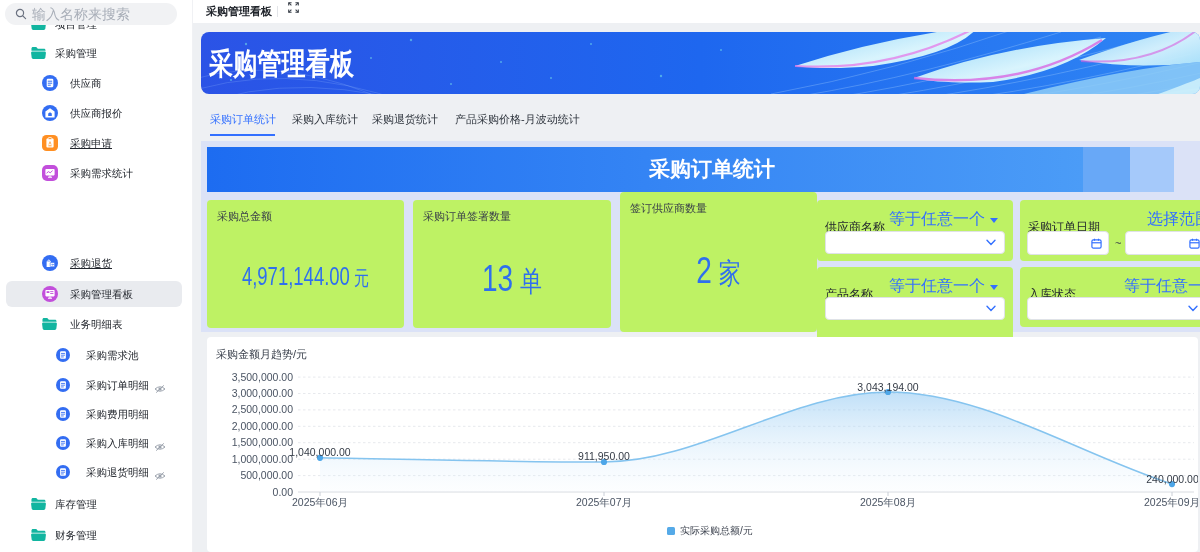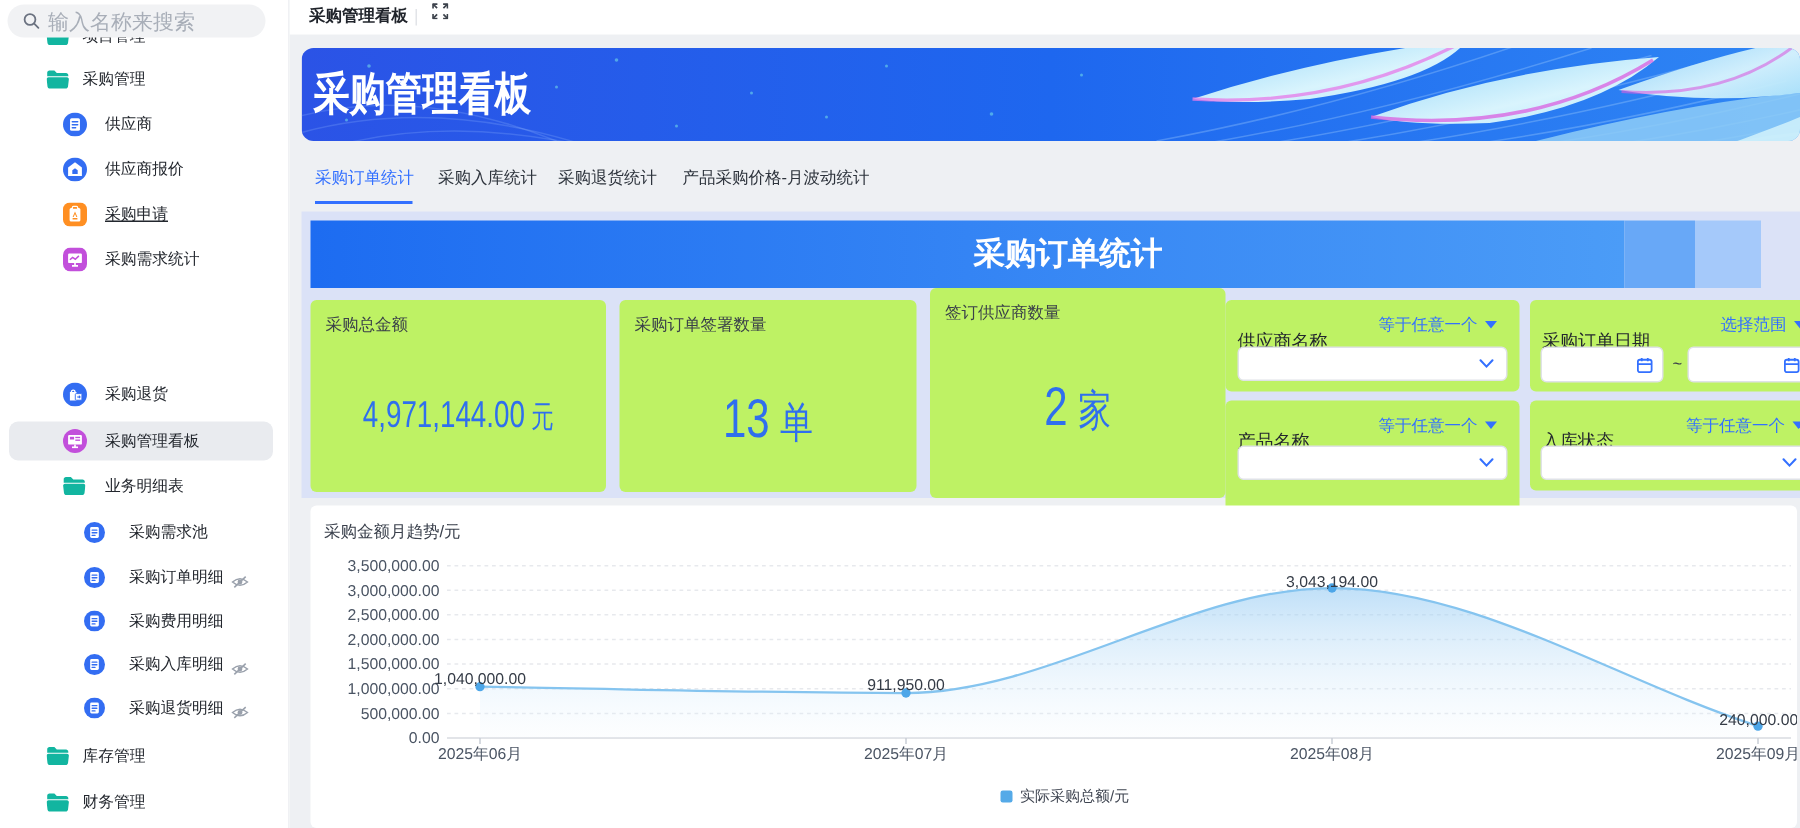--- a/index.html
+++ b/index.html
@@ -38,21 +38,21 @@
 #secbanner { position:absolute; left:207px; top:147px; width:876px; height:45px; background:linear-gradient(90deg,#1d6cf1,#4b9cf7); }
 #secb2 { position:absolute; left:1083px; top:147px; width:47px; height:45px; background:#68a8f7; }
 #secb3 { position:absolute; left:1130px; top:147px; width:44px; height:45px; background:#a5c9fa; }
 #sectitle { position:absolute; left:712px; top:155px; transform:translateX(-50%); font-size:21px; font-weight:bold; color:#fff; white-space:nowrap; }
 
 .card { position:absolute; background:#bef264; border-radius:4px; }
 .clabel { position:absolute; left:10px; top:9px; font-size:11px; color:#3a4049; }
 .bignum { position:absolute; width:100%; text-align:center; color:#2f6fee; white-space:nowrap; }
 
 .flabel { position:absolute; left:8px; top:19px; font-size:12px; color:#23272e; }
-.fop { position:absolute; top:9px; font-size:11px; color:#3370ff; white-space:nowrap; }
+.fop { position:absolute; top:9px; font-size:16px; color:#3370ff; white-space:nowrap; }
 .tri { display:inline-block; width:0; height:0; border-left:4.5px solid transparent; border-right:4.5px solid transparent; border-top:5.5px solid #3370ff; margin-left:5px; vertical-align:1px; }
 .sbox { position:absolute; background:#fff; border:1px solid #dfe2e7; border-radius:4px; }
 
 
 #chart { position:absolute; left:207px; top:337px; width:991px; height:215px; background:#fff; border-radius:4px; }
 </style>
 </head>
 <body>
 
 <div id="sidebar">
@@ -119,21 +119,21 @@
         <span class="tx" style="left:42px;">采购需求统计</span>
       </div>
       <div class="mi" style="top:223px;">
         <span class="ic" style="left:14px; top:7px;"><svg width="16" height="16" viewBox="0 0 16 16">
             <circle cx="8" cy="8" r="8" fill="#336df2"></circle>
             <path d="M4.6 6.4 L9 6.4 L9 12 L4.6 12 Z" fill="#fff"></path>
             <path d="M5.6 6.4 C5.6 4.6 8 4.6 8 6.4" fill="none" stroke="#fff" stroke-width="0.9"></path>
             <rect x="8.2" y="7.4" width="4.4" height="4.4" rx="0.6" fill="#fff" stroke="#336df2" stroke-width="0.6"></rect>
             <path d="M9.4 9.6 L11.4 9.6 M10.6 8.8 L11.4 9.6 L10.6 10.4" fill="none" stroke="#336df2" stroke-width="0.7"></path>
           </svg></span>
-        <span class="tx" style="left:42px;">采购退货</span>
+        <span class="tx" style="left:42px;text-decoration:underline;">采购退货</span>
       </div>
       <div class="sel" style="top:256px;"></div>
       <div class="mi" style="top:254px;">
         <span class="ic" style="left:14px; top:7px;"><svg width="16" height="16" viewBox="0 0 16 16">
             <circle cx="8" cy="8" r="8" fill="#c24fdb"></circle>
             <rect x="3.4" y="4" width="9.2" height="6.4" rx="0.8" fill="#fff"></rect>
             <rect x="4.6" y="5.2" width="2.8" height="1.8" fill="#c24fdb"></rect>
             <rect x="8.2" y="5.2" width="3.2" height="0.9" fill="#c24fdb"></rect>
             <rect x="8.2" y="7" width="3.2" height="0.9" fill="#c24fdb"></rect>
             <line x1="6" y1="12.2" x2="10" y2="12.2" stroke="#fff" stroke-width="1.1"></line>

